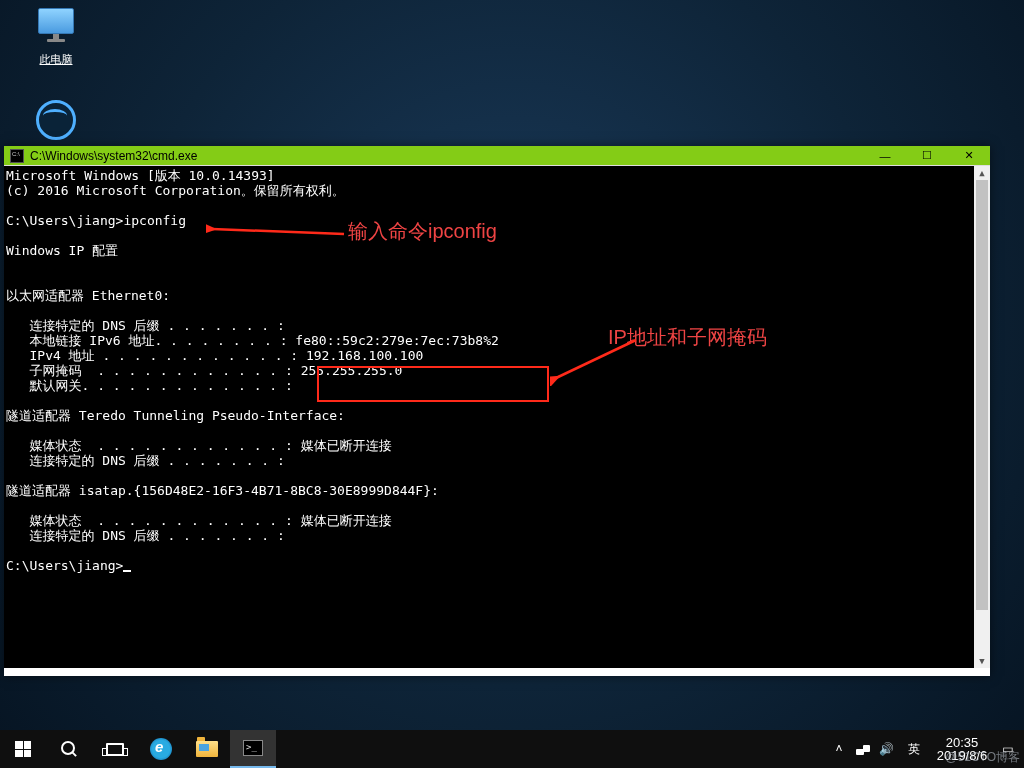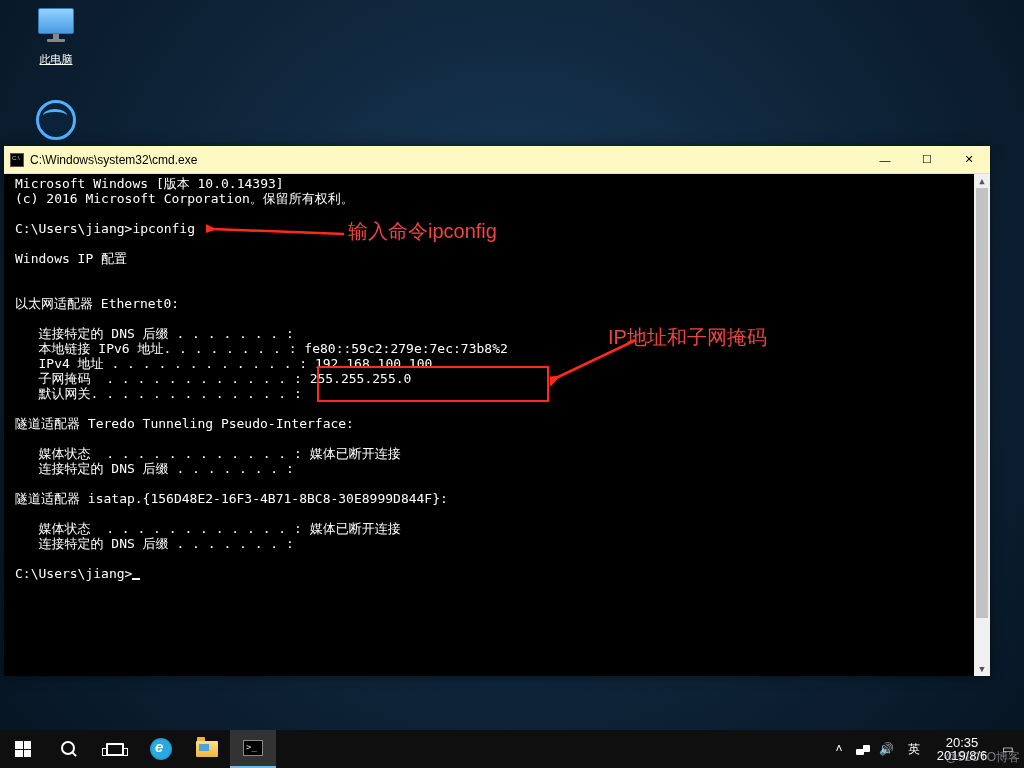--- a/index.html
+++ b/index.html
@@ -15,26 +15,26 @@
   .desktop-icon .ico { width: 40px; height: 40px; margin: 0 auto 4px; }
   .thispc .ico { display:flex; flex-direction:column; align-items:center; }
   .thispc .ico .monitor { width: 36px; height: 26px; background: linear-gradient(#8fd3ff,#4a9be0); border: 1px solid #3578b5; border-radius: 2px; }
   .thispc .ico .stand { width: 6px; height: 5px; background:#888; }
   .thispc .ico .base { width: 18px; height: 3px; background:#888; border-radius:1px; }
   .edge-ico .ico { border-radius:50%; border:3px solid #4fb0ff; background:#0a2338; position:relative; }
   .edge-ico .ico::after { content:""; position:absolute; left:4px; top:6px; width:24px; height:10px; border-top:3px solid #4fb0ff; border-radius:50% 50% 0 0; }
 
   
   .cmd-window { position:absolute; left:4px; top:146px; width:986px; height:530px; background:#fff; box-shadow:0 0 10px rgba(0,0,0,.5); }
-  .titlebar { height:28px; background:#fef9c3; display:flex; align-items:center; border-bottom:1px solid #ddd; }
+  .titlebar { height:20px; background:#84cc16; display:flex; align-items:center; border-bottom:1px solid #ddd; }
   .titlebar .app-icon { width:14px; height:14px; margin:0 6px; background:#000; border:1px solid #555; position:relative; }
   .titlebar .app-icon::after { content:"C:\\"; color:#ccc; font-size:6px; position:absolute; left:1px; top:1px; }
   .titlebar .title { flex:1; font-size:12px; color:#000; }
   .titlebar .btn { width:42px; height:28px; display:flex; align-items:center; justify-content:center; color:#000; font-size:11px; cursor:pointer; }
-  .cmd-body { position:relative; background:#000; color:#fff; height:calc(100% - 28px); font-family:"NSimSun","SimSun","Consolas",monospace; font-size:13px; line-height:15px; padding:2px 0 2px 11px; white-space:pre; overflow:hidden; }
+  .cmd-body { position:relative; background:#000; color:#fff; height:calc(100% - 28px); font-family:"NSimSun","SimSun","Consolas",monospace; font-size:13px; line-height:15px; padding:2px 0 2px 2px; white-space:pre; overflow:hidden; }
   .scrollbar { position:absolute; right:0; top:0; bottom:0; width:16px; background:#f0f0f0; }
   .scrollbar .thumb { position:absolute; left:2px; right:2px; top:14px; height:430px; background:#c2c2c2; }
   .scrollbar .arr { position:absolute; left:0; right:0; height:14px; display:flex; align-items:center; justify-content:center; color:#555; font-size:9px; }
   .scrollbar .arr.up { top:0; } .scrollbar .arr.dn { bottom:0; }
 
   
   .anno-text { position:absolute; color:#ef4444; font-family:"Microsoft YaHei",sans-serif; font-size:20px; font-weight:400; }
   .anno-box { position:absolute; border:2px solid #ff2a1a; }
   svg.anno-arrow { position:absolute; pointer-events:none; }
   .cursor-underline { display:inline-block; width:8px; border-bottom:2px solid #fff; vertical-align:-2px; }

